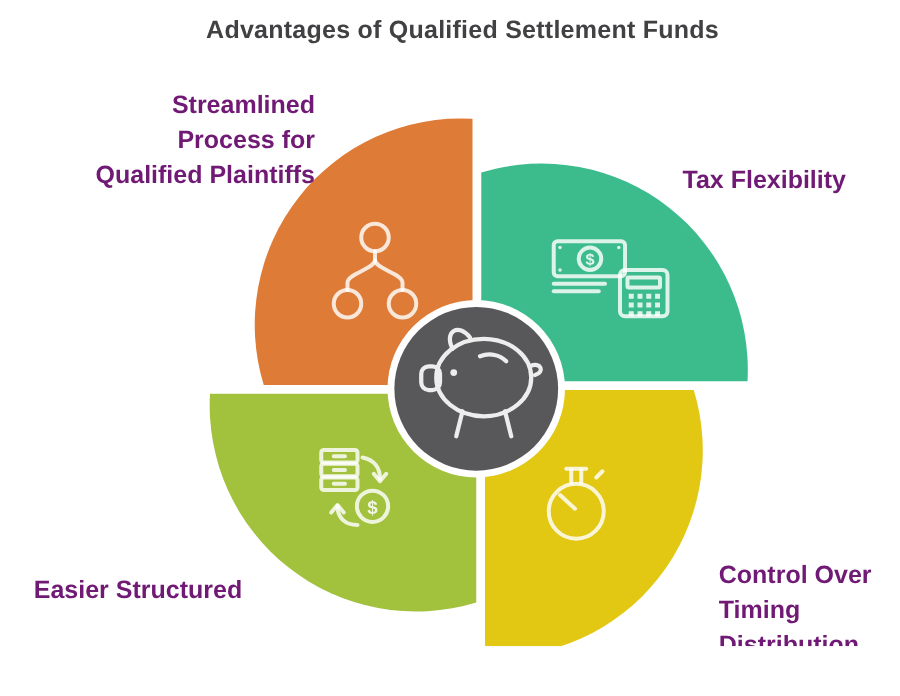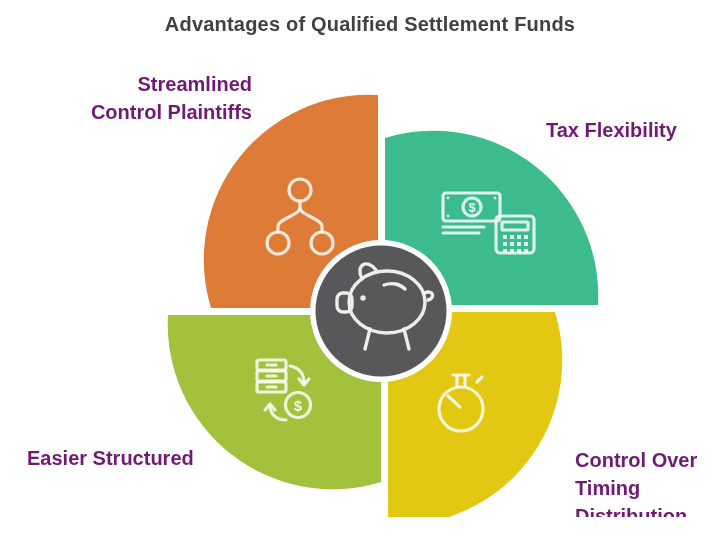--- a/index.html
+++ b/index.html
@@ -17,23 +17,23 @@
     letter-spacing:.2px;
     transform:translateX(10px);
   }
   .label{
     position:absolute;color:#701a75;
     font-size:20px;line-height:28px;font-weight:700;
     white-space:nowrap;
   }
   .label span{display:block;}
   #label-tl{top:70px;right:468px;text-align:right;}
-  #label-tr{top:116px;left:546px;}
+  #label-tr{top:130px;left:546px;}
   #label-br{top:446px;left:547px;margin-left:28px;}
-  #label-bl{top:444px;left:27px;text-align:right;}
+  #label-bl{top:458px;left:27px;text-align:right;}
   svg{position:absolute;top:0;left:0;}
   .icon-stroke{fill:none;stroke:rgba(255,255,255,0.82);stroke-width:3.2;stroke-linecap:round;stroke-linejoin:round;}
   .icon-fill{fill:rgba(255,255,255,0.82);stroke:none;}
   .pig-stroke{fill:none;stroke:#EDEDED;stroke-width:3.4;stroke-linecap:round;stroke-linejoin:round;}
   .svg-dollar{font-family:"Liberation Sans",sans-serif;font-weight:700;fill:rgba(255,255,255,0.85);text-anchor:middle;}
 </style>
 </head>
 <body>
 
 <div class="stage">
@@ -116,21 +116,22 @@
       <path class="pig-stroke" d="M -3 -16 C 5 -19 13 -17 18 -12"></path>
       <circle cx="-24" cy="-3" r="2.7" fill="#EDEDED"></circle>
       <path class="pig-stroke" d="M -17 28 L -22 48"></path>
       <path class="pig-stroke" d="M 17 28 L 22 48"></path>
       <path class="pig-stroke" d="M 37 -8 C 46 -12 49 -3 41 -1"></path>
     </g>
   </svg>
 
   <div class="label" id="label-tl">
     <span>Streamlined</span>
-    <span>Control Plaintiffs</span>
+    <span>Process for</span>
+    <span>Qualified Plaintiffs</span>
   </div>
 
   <div class="label" id="label-tr">
     <span>Tax Flexibility</span>
   </div>
 
   <div class="label" id="label-br">
     <span>Control Over</span>
     <span>Timing</span>
     <span>Distribution</span>

